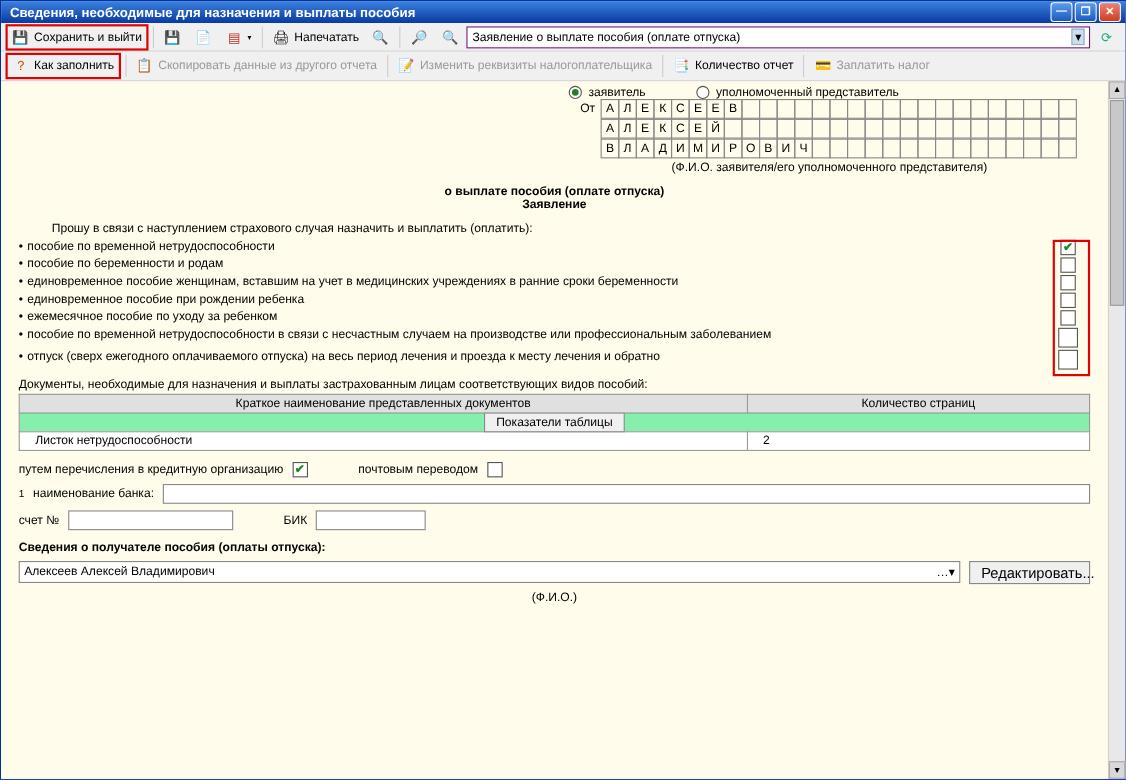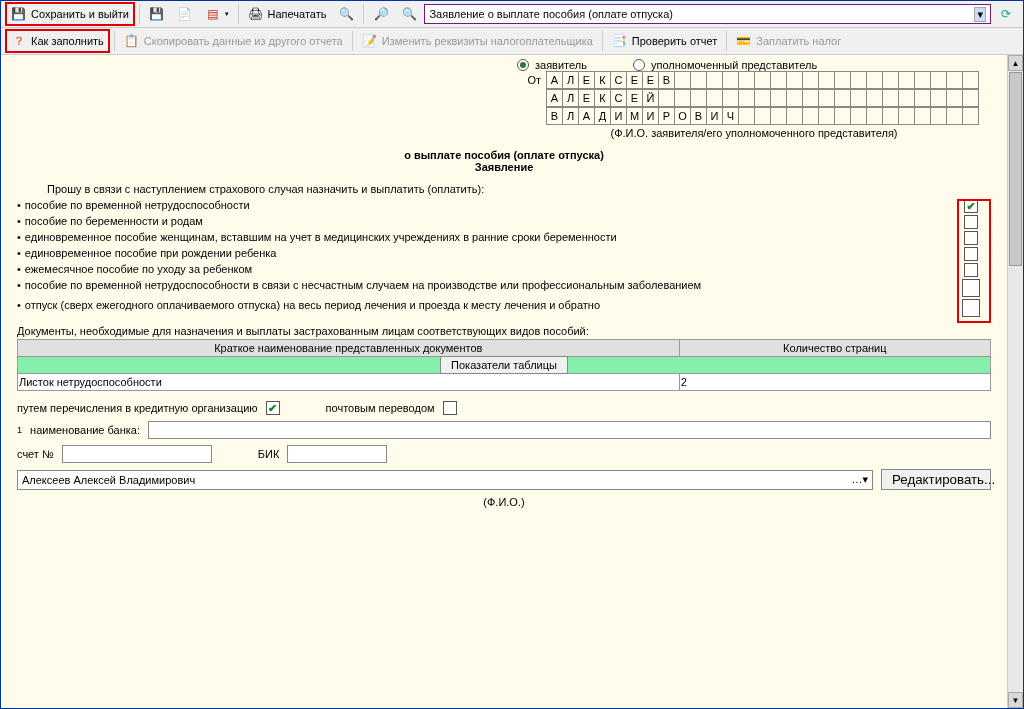--- a/index.html
+++ b/index.html
@@ -32,38 +32,46 @@
 .heading { text-align: center; font-weight: bold; margin: 10px 0; }
 .para { margin: 4px 0; padding-left: 30px; }
 .bullet-row { display: flex; align-items: flex-start; margin: 2px 0; }
 .bullet-row .txt { flex: 1; padding-left: 4px; padding-right: 20px; }
 .bullet-row .chk { width: 40px; display: flex; justify-content: center; }
 .chkbox { width: 14px; height: 14px; border: 1px solid #555; background: #fff; display: flex; align-items: center; justify-content: center; }
 .chkbox.lg { width: 18px; height: 18px; }
 .chkbox.checked::after { content: '✔'; color: #1a8a1a; font-size: 11px; font-weight: bold; }
 .redbox { position: absolute; border: 2px solid #e00000; pointer-events: none; }
 .tbl { width: 100%; border-collapse: collapse; margin: 2px 0; }
-.tbl th, .tbl td { border: 1px solid #999; padding: 2px 1px; text-align: left; font-weight: normal; background: #fff; }
+.tbl th, .tbl td { border: 1px solid #999; padding: 2px 14px; text-align: left; font-weight: normal; background: #fff; }
 .tbl th { background: #e0e0e0; text-align: center; }
 .tbl .btnrow td { background: #86efac; text-align: center; }
 .minibtn { border: 1px solid #888; background: #f0f0f0; padding: 2px 10px; cursor: pointer; }
 .inline-row { display: flex; align-items: center; gap: 8px; margin: 6px 0; }
 .txtinput { border: 1px solid #888; background: #fff; height: 18px; padding: 0 4px; }
 .greyed { color: #999; }
 .scrollbar { width: 16px; background: #e8e8e8; border-left: 1px solid #ccc; display: flex; flex-direction: column; }
 .sbtn { height: 16px; border: 1px solid #aaa; background: #d8d8d8; display: flex; align-items: center; justify-content: center; font-size: 8px; }
 .sthumb { flex: 0.45; background: #c8c8c8; border: 1px solid #999; margin: 1px; }
 .strack { flex: 1; }
 .content-wrap { display: flex; height: 100%; }
 .chklist { position: relative; }
 </style>
 </head>
 <body>
 
 <div class="window">
+  <div class="titlebar">
+    <span class="titlebar-text">Сведения, необходимые для назначения и выплаты пособия</span>
+    <div class="winbtns">
+      <div class="winbtn min">—</div>
+      <div class="winbtn max">❐</div>
+      <div class="winbtn close">✕</div>
+    </div>
+  </div>
 
   <div class="toolbar">
     <div class="tbtn highlight">
       <span class="icon16">💾</span>
       <span>Сохранить и выйти</span>
     </div>
     <div class="sep"></div>
     <div class="tbtn">
         <span class="icon16" style="color:#2060c0">💾</span>
       </div>
@@ -109,21 +117,21 @@
       <span>Скопировать данные из другого отчета</span>
     </div>
     <div class="sep"></div>
     <div class="tbtn greyed">
       <span class="icon16">📝</span>
       <span>Изменить реквизиты налогоплательщика</span>
     </div>
     <div class="sep"></div>
     <div class="tbtn">
       <span class="icon16">📑</span>
-      <span>Проверить отчет</span>
+      <span>Количество отчет</span>
     </div>
     <div class="sep"></div>
     <div class="tbtn greyed">
       <span class="icon16">💳</span>
       <span>Заплатить налог</span>
     </div>
   </div>
 
   <div class="content-wrap">
   <div class="content">
@@ -331,20 +339,21 @@
       <input class="txtinput" style="flex: 1 1 0%;">
     </div>
     <div class="inline-row">
       <span>счет №</span>
       <input class="txtinput" style="width: 150px;">
       <span style="width:30px"></span>
       <span>БИК</span>
       <input class="txtinput" style="width: 100px;">
     </div>
 
+    <div style="font-weight:bold;margin-top:10px">Сведения о получателе пособия (оплаты отпуска):</div>
     <div class="inline-row">
       <div style="flex:1;border:1px solid #888;background:#fff;height:20px;padding:2px 4px;display:flex;align-items:center;justify-content:space-between">
         <span>Алексеев Алексей Владимирович</span>
         <span>…▾</span>
       </div>
       <button class="minibtn" style="width:110px">Редактировать...</button>
     </div>
     <div style="text-align:center">(Ф.И.О.)</div>
 
     </div>

